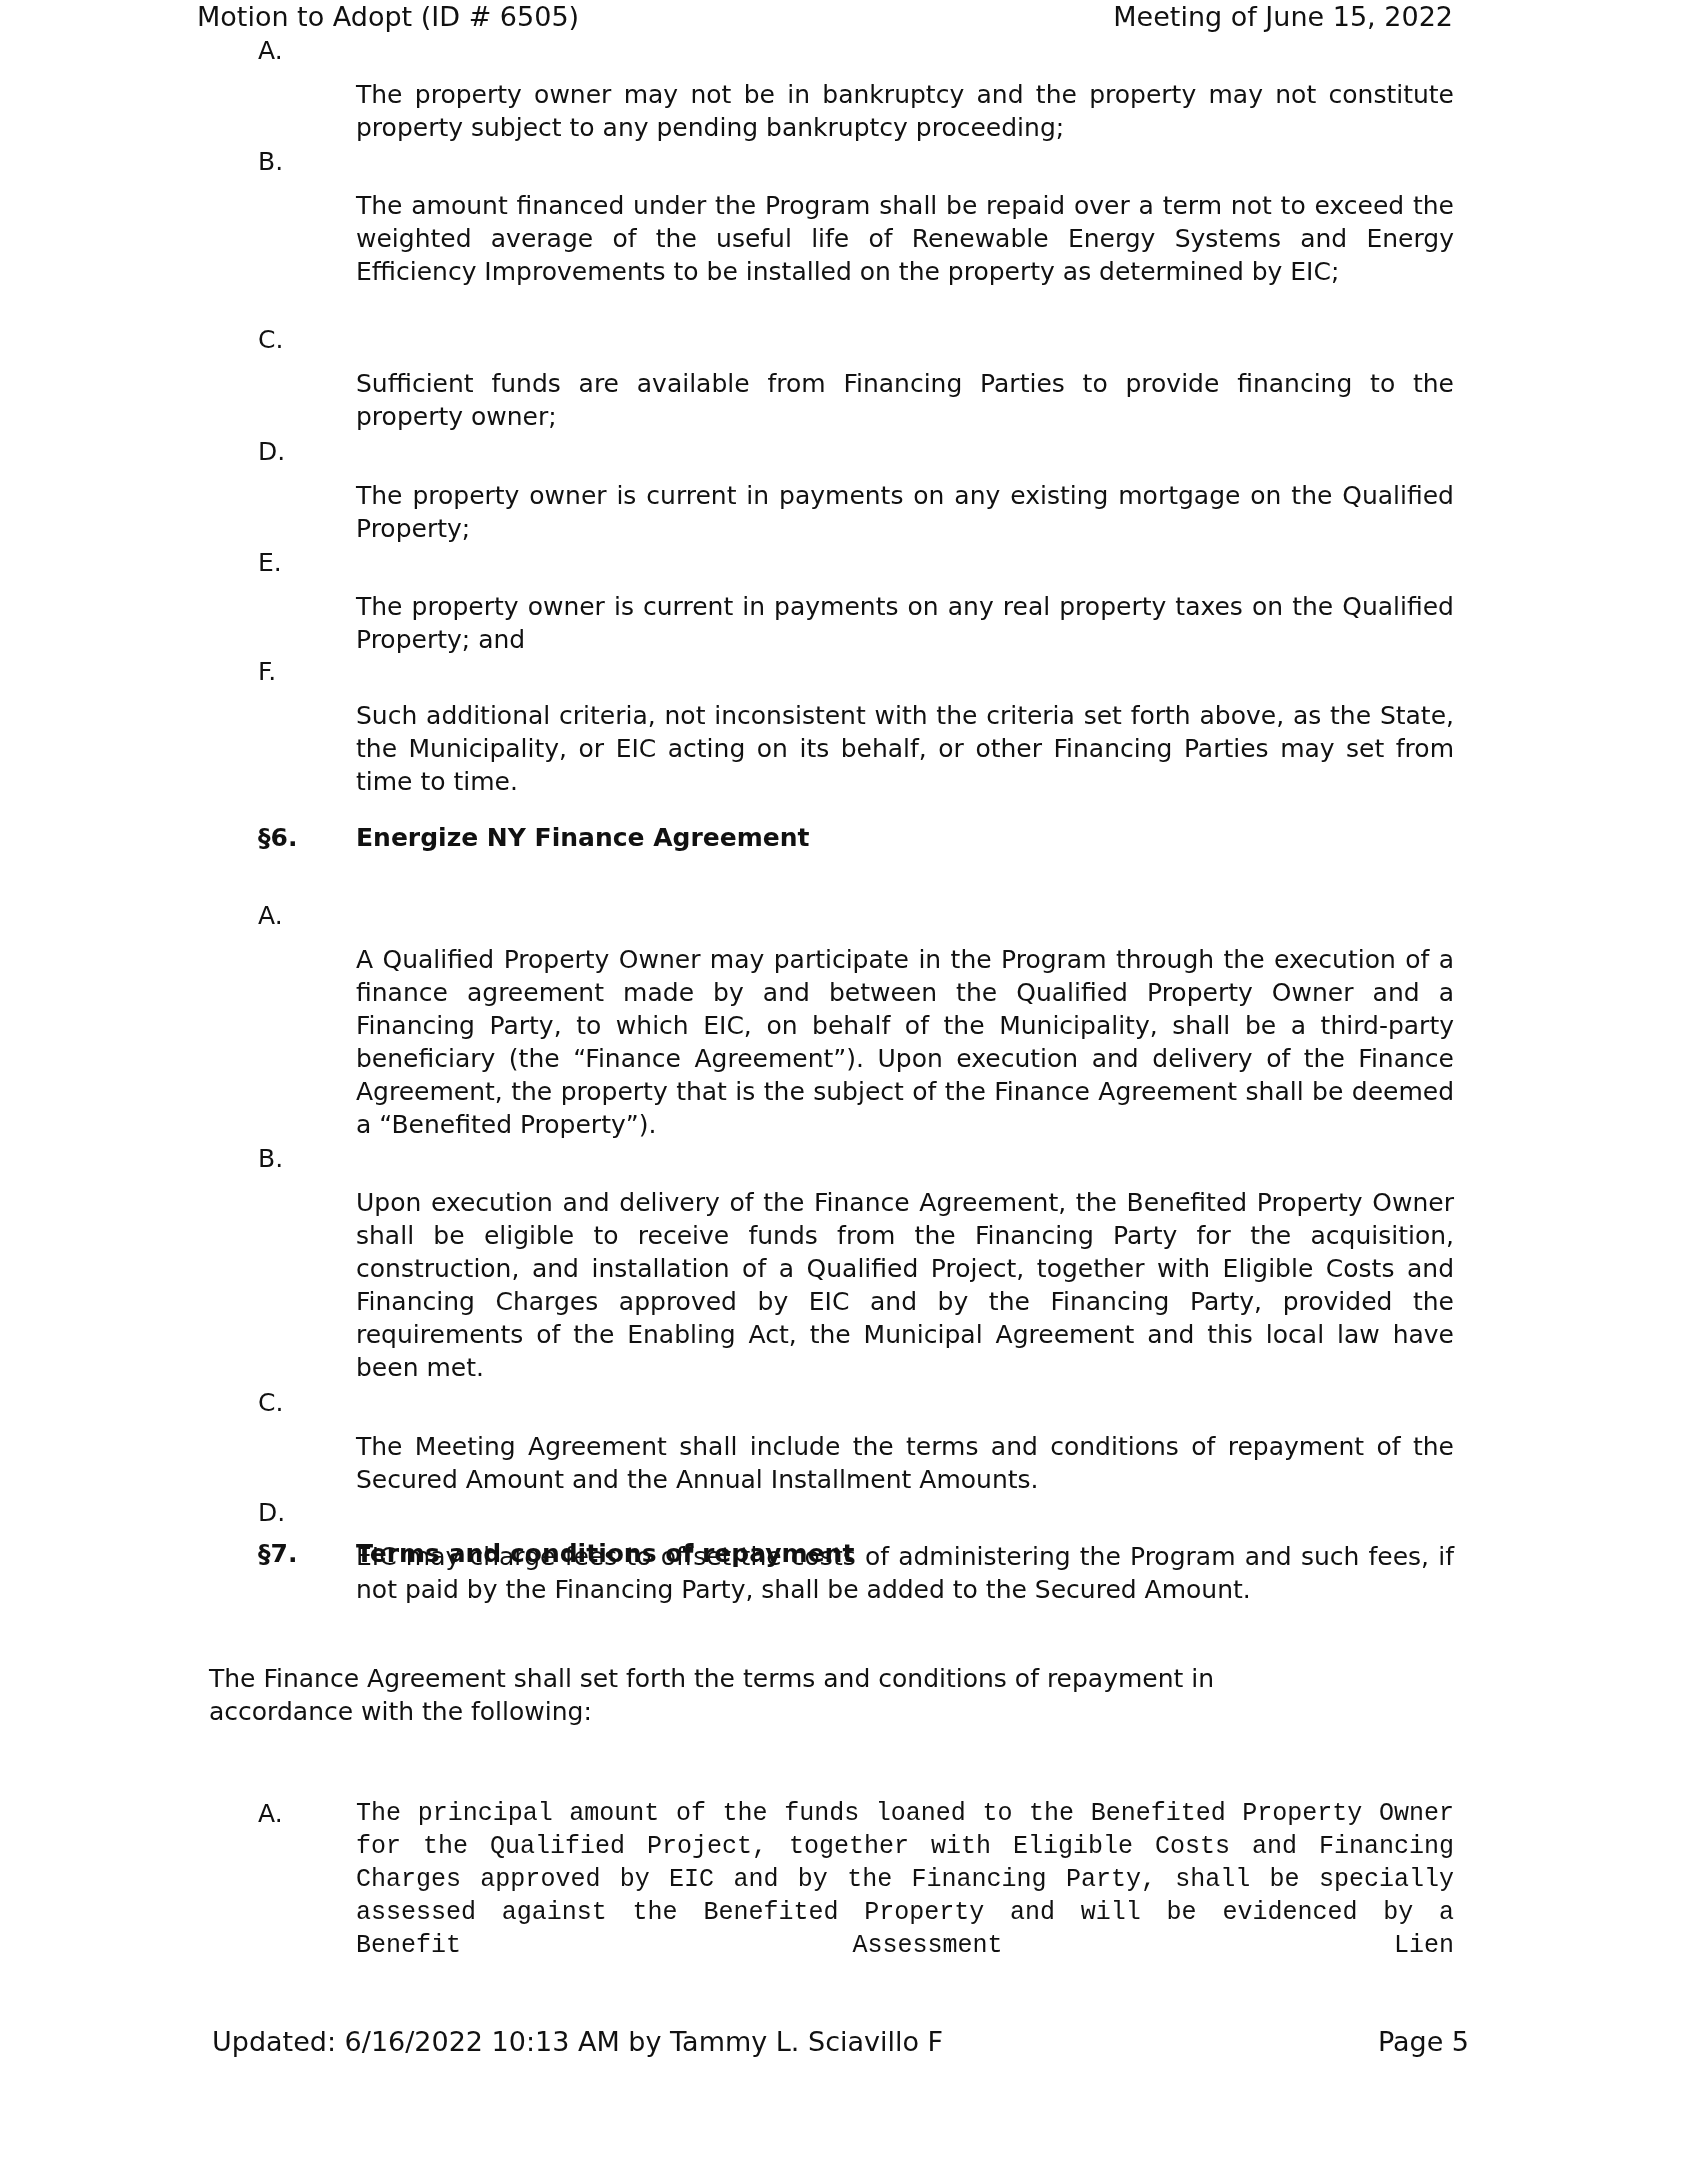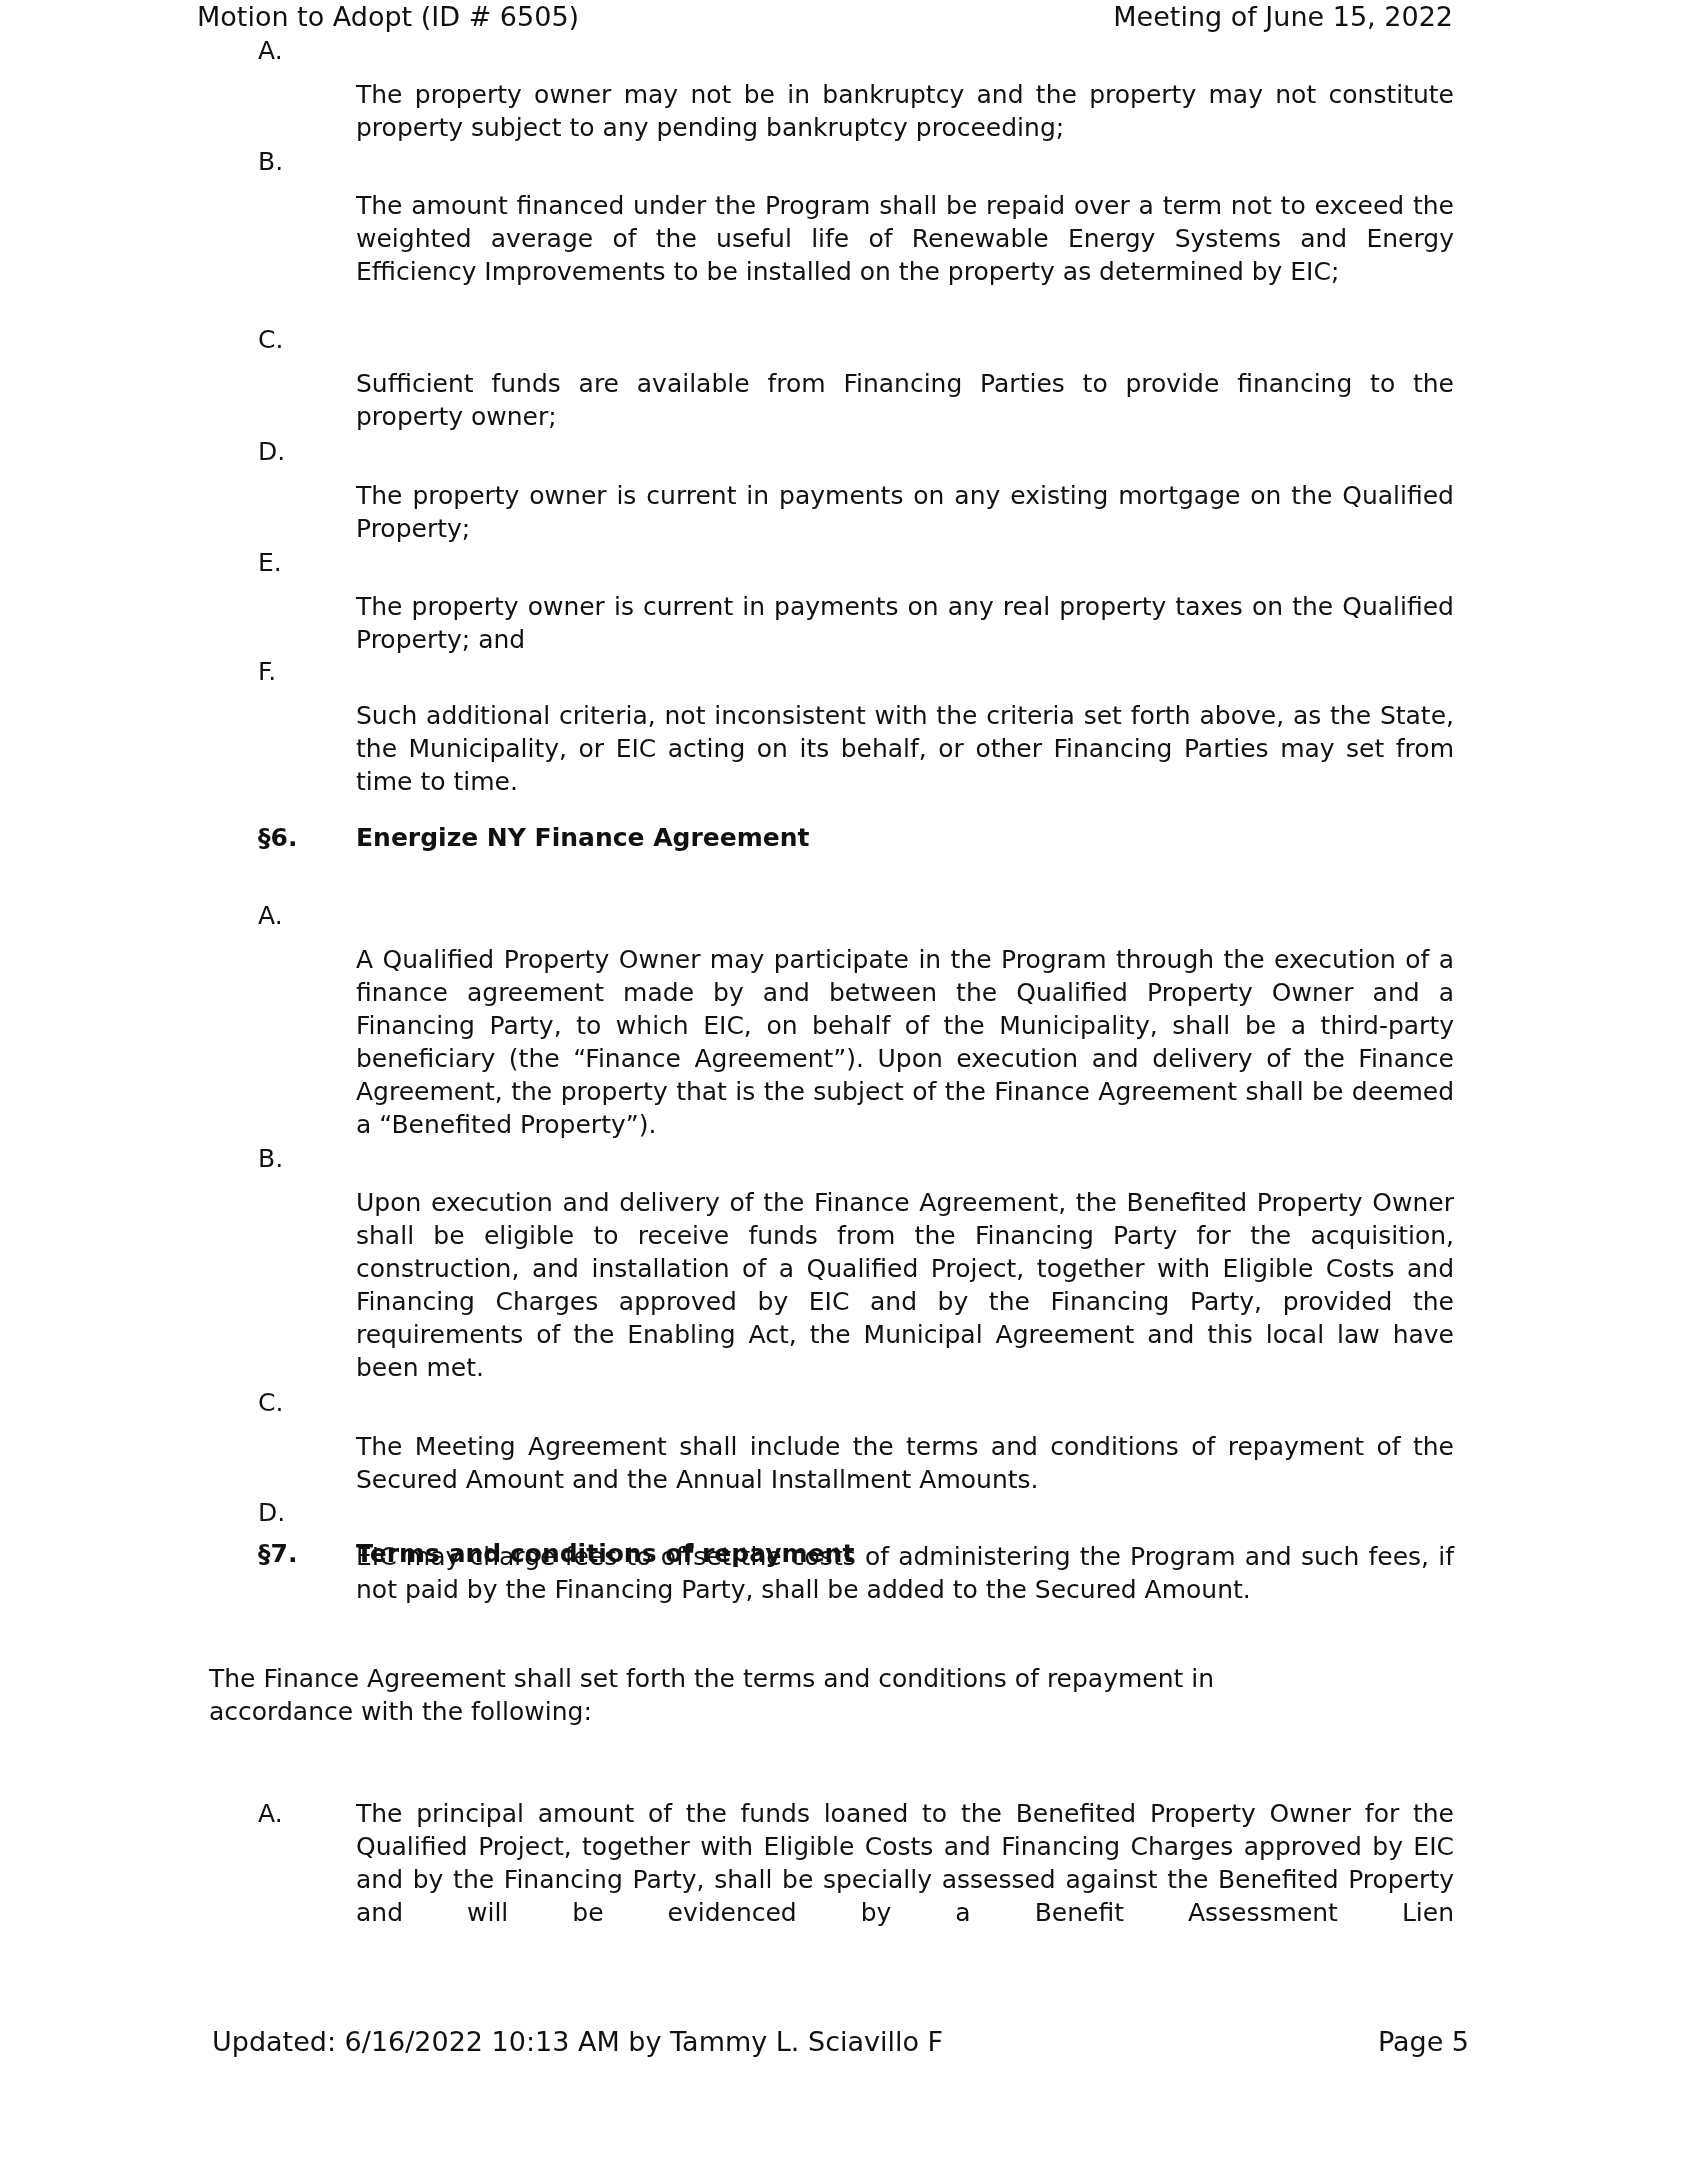--- a/index.html
+++ b/index.html
@@ -69,18 +69,18 @@
   <span class="label">D.</span>
   <div class="text last-left">EIC may charge fees to offset the costs of administering the Program and such fees, if not paid by the Financing Party, shall be added to the Secured Amount.</div>
 </div>
 
 <div class="sec" style="top:1537px;">
   <span class="num">§7.</span><span>Terms and conditions of repayment</span>
 </div>
 <div class="intro" style="top:1662px;">The Finance Agreement shall set forth the terms and conditions of repayment in accordance with the following:</div>
 <div class="item" style="top:1797px;">
   <span class="label">A.</span>
-  <div class="text" style="text-align-last: justify;">The principal amount of the funds loaned to the Benefited Property Owner for the Qualified Project, together with Eligible Costs and Financing Charges approved by EIC and by the Financing Party, shall be specially assessed against the Benefited Property and will be evidenced by a Benefit Assessment Lien</div>
+  <div class="text" style="text-align-last: justify; font-family: Liberation Mono, monospace;">The principal amount of the funds loaned to the Benefited Property Owner for the Qualified Project, together with Eligible Costs and Financing Charges approved by EIC and by the Financing Party, shall be specially assessed against the Benefited Property and will be evidenced by a Benefit Assessment Lien</div>
 </div>
 
 <div class="ftr ftr-left">Updated: 6/16/2022 10:13 AM by Tammy L. Sciavillo F</div>
 <div class="ftr ftr-right">Page 5</div>
 
 
 </body></html>

